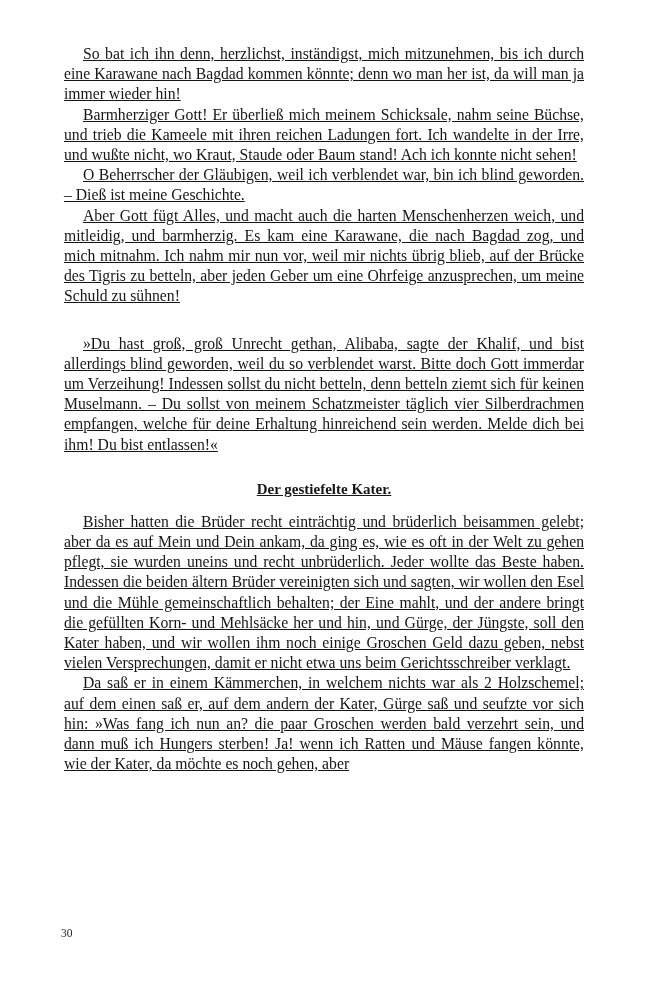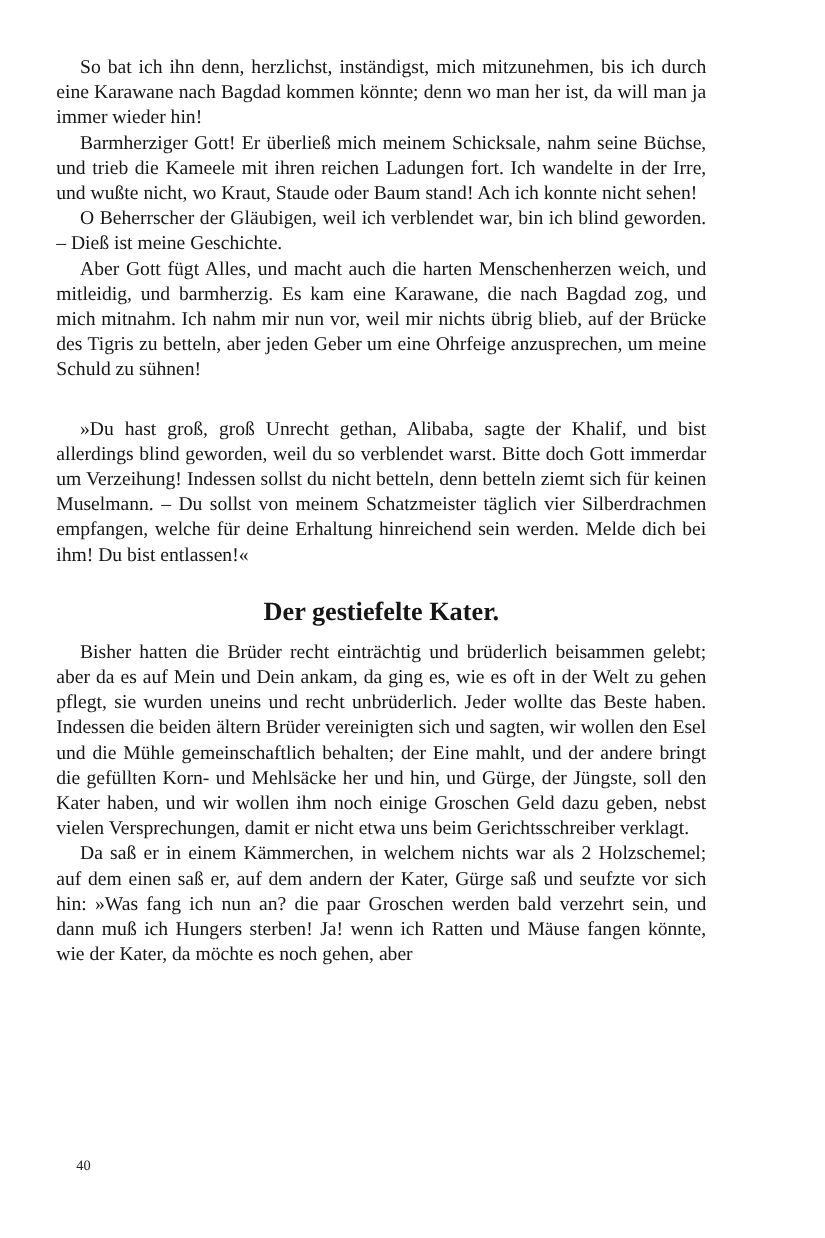--- a/index.html
+++ b/index.html
@@ -11,41 +11,42 @@
     position: relative;
     width: 660px;
     height: 990px;
     background: #ffffff;
     color: #161616;
     font-family: "Liberation Serif", serif;
     overflow: hidden;
   }
   .text-block {
     position: absolute;
-    left: 45px;
+    left: 64px;
     top: 44px;
     width: 520px;
     font-size: 15.7px;
     line-height: 20.2px;
     text-align: justify;
+    text-decoration: underline;
   }
   .para {
     margin: 0;
     padding: 0;
   }
   .para.indent {
     text-indent: 19px;
   }
   .para.gap-before {
     margin-top: 27px;
   }
   .chapter-title {
     margin: 23px 0 12px 0;
     text-align: center;
-    font-size: 21px;
+    font-size: 15px;
     font-weight: bold;
     line-height: 22px;
     text-indent: 0;
   }
   .page-number {
     position: absolute;
     left: 61px;
     top: 926px;
     font-size: 11.5px;
     line-height: 14px;
@@ -64,14 +65,14 @@
     <p class="para indent">Aber Gott fügt Alles, und macht auch die harten Menschenherzen weich, und mitleidig, und barmherzig. Es kam eine Karawane, die nach Bagdad zog, und mich mitnahm. Ich nahm mir nun vor, weil mir nichts übrig blieb, auf der Brücke des Tigris zu betteln, aber jeden Geber um eine Ohrfeige anzusprechen, um meine Schuld zu sühnen!</p>
     <p class="para indent gap-before">»Du hast groß, groß Unrecht gethan, Alibaba, sagte der Khalif, und bist allerdings blind geworden, weil du so verblendet warst. Bitte doch Gott immerdar um Verzeihung! Indessen sollst du nicht betteln, denn betteln ziemt sich für keinen Muselmann. – Du sollst von meinem Schatzmeister täglich vier Silberdrachmen empfangen, welche für deine Erhaltung hinreichend sein werden. Melde dich bei ihm! Du bist entlassen!«</p>
 
     <h2 class="chapter-title">Der gestiefelte Kater.</h2>
 
     <p class="para indent">Bisher hatten die Brüder recht einträchtig und brüderlich beisammen gelebt; aber da es auf Mein und Dein ankam, da ging es, wie es oft in der Welt zu gehen pflegt, sie wurden uneins und recht unbrüderlich. Jeder wollte das Beste haben. Indessen die beiden ältern Brüder vereinigten sich und sagten, wir wollen den Esel und die Mühle gemeinschaftlich behalten; der Eine mahlt, und der andere bringt die gefüllten Korn- und Mehlsäcke her und hin, und Gürge, der Jüngste, soll den Kater haben, und wir wollen ihm noch einige Groschen Geld dazu geben, nebst vielen Versprechungen, damit er nicht etwa uns beim Gerichtsschreiber verklagt.</p>
     <p class="para indent">Da saß er in einem Kämmerchen, in welchem nichts war als 2 Holzschemel; auf dem einen saß er, auf dem andern der Kater, Gürge saß und seufzte vor sich hin: »Was fang ich nun an? die paar Groschen werden bald verzehrt sein, und dann muß ich Hungers sterben! Ja! wenn ich Ratten und Mäuse fangen könnte, wie der Kater, da möchte es noch gehen, aber</p>
 
   </div>
 
-  <div class="page-number">40</div>
+  <div class="page-number">30</div>
 </div>
 
 </body></html>

